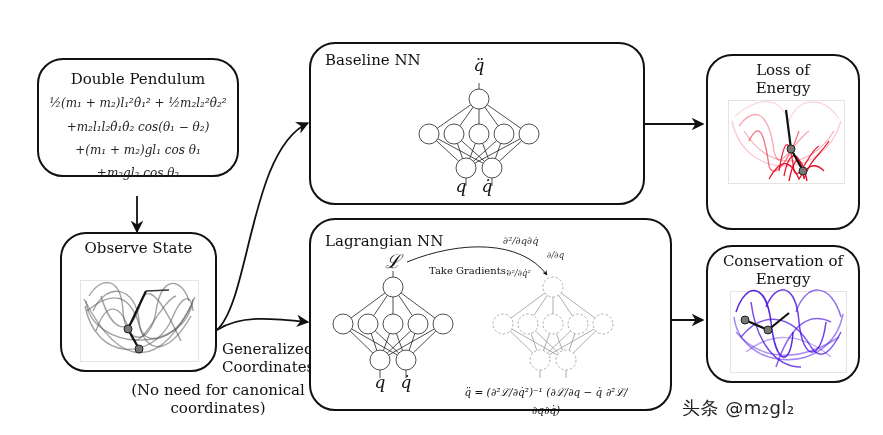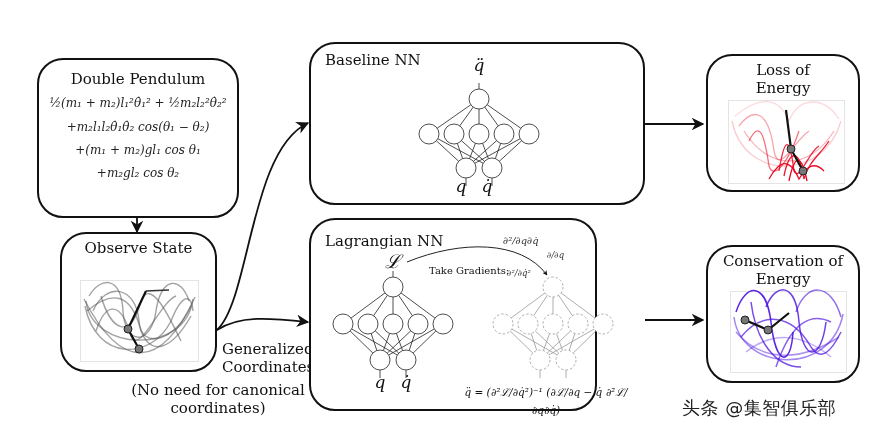--- a/index.html
+++ b/index.html
@@ -26,21 +26,21 @@
       <path d="M0,0 L10,5 L0,10 L3,5 z" fill="#111"></path>
     </marker>
   </defs>
   <path d="M137,196 L137,232" stroke="#111" stroke-width="1.8" fill="none" marker-end="url(#ah)"></path>
   <path d="M217,330 C250,300 250,150 308,123" stroke="#111" stroke-width="1.8" fill="none" marker-end="url(#ah)"></path>
   <path d="M217,330 C240,315 270,318 308,322" stroke="#111" stroke-width="1.8" fill="none" marker-end="url(#ah)"></path>
   <path d="M645,124 L703,124" stroke="#111" stroke-width="1.8" fill="none" marker-end="url(#ah)"></path>
   <path d="M645,320 L703,320" stroke="#111" stroke-width="1.8" fill="none" marker-end="url(#ah)"></path>
 </svg>
 
-<div class="box" style="left:37px;top:58px;width:202px;height:160px;">
+<div class="box" style="left:37px;top:58px;width:202px;height:119px;">
   <div class="title" style="left:0;top:10px;width:100%;">Double Pendulum</div>
   <div class="eq" style="top:36px;">½(m₁ + m₂)l₁²θ̇₁² + ½m₂l₂²θ̇₂²</div>
   <div class="eq" style="top:60px;">+m₂l₁l₂θ̇₁θ̇₂ cos(θ₁ − θ₂)</div>
   <div class="eq" style="top:83px;">+(m₁ + m₂)gl₁ cos θ₁</div>
   <div class="eq" style="top:106px;">+m₂gl₂ cos θ₂</div>
 </div>
 
 <div class="box" style="left:60px;top:232px;width:157px;height:140px;">
   <div class="title" style="left:0;top:5px;width:100%;">Observe State</div>
   <div class="plot" style="left:18px;top:46px;width:117px;height:80px;">
@@ -104,21 +104,21 @@
         <line x1="155" y1="142" x2="155" y2="134"></line>
         <line x1="181" y1="142" x2="181" y2="134"></line>
         <line x1="168" y1="45" x2="168" y2="39"></line>
       </g>
   </svg>
   <div class="label math" style="left:154px;top:12px;width:28px;font-size:17px;">q̈</div>
   <div class="label math" style="left:138px;top:133px;width:24px;font-size:17px;">q</div>
   <div class="label math" style="left:164px;top:133px;width:24px;font-size:17px;">q̇</div>
 </div>
 
-<div class="box" style="left:309px;top:218px;width:288px;height:193px;">
+<div class="box" style="left:309px;top:218px;width:363px;height:193px;">
   <div class="title" style="left:14px;top:12px;text-align:left;">Lagrangian NN</div>
   <svg width="336" height="193">
     <g id="lnet" stroke="#222" stroke-width="0.8" fill="none">
         <line x1="40.03841899203101" y1="98.05156994589706" x2="73.96158100796899" y2="72.94843005410294"></line>
         <line x1="62.598574112779865" y1="95.7141103130858" x2="76.40142588722013" y2="75.2858896869142"></line>
         <line x1="82" y1="94" x2="82" y2="77"></line>
         <line x1="101.40142588722013" y1="95.7141103130858" x2="87.59857411277987" y2="75.2858896869142"></line>
         <line x1="123.96158100796899" y1="98.05156994589706" x2="90.03841899203101" y2="72.94843005410294"></line>
         <line x1="61.83274069090895" y1="133.02645040196546" x2="39.16725930909105" y2="110.97354959803454"></line>
         <line x1="65.83772233983161" y1="130.51316701949486" x2="60.16227766016838" y2="113.48683298050514"></line>
@@ -174,21 +174,21 @@
   <div class="label math" style="left:70px;top:32px;width:24px;font-size:19px;">ℒ</div>
   <div class="label math" style="left:57px;top:153px;width:24px;font-size:17px;">q</div>
   <div class="label math" style="left:83px;top:153px;width:24px;font-size:17px;">q̇</div>
   <div class="label" style="left:118px;top:42px;font-size:10px;">Take Gradients:</div>
   <div class="label math" style="left:192px;top:12px;font-size:10px;color:#333;">∂²/∂q∂q̇</div>
   <div class="label math" style="left:236px;top:26px;font-size:8.5px;color:#333;">∂/∂q</div>
   <div class="label math" style="left:196px;top:44px;font-size:8.5px;color:#333;">∂²/∂q̇²</div>
   <div class="label math" style="left:140px;top:163px;width:190px;font-size:10.5px;">q̈ = (∂²ℒ/∂q̇²)⁻¹ (∂ℒ/∂q − q̇ ∂²ℒ/∂q∂q̇)</div>
 </div>
 
-<div class="box" style="left:706px;top:54px;width:154px;height:138px;">
+<div class="box" style="left:706px;top:54px;width:154px;height:176px;">
   <div class="title" style="left:0;top:5px;width:100%;">Loss of</div>
   <div class="title" style="left:0;top:23px;width:100%;">Energy</div>
   <div class="plot" style="left:20px;top:44px;width:115px;height:82px;">
     <svg width="115" height="82">
       <g fill="none" stroke="#e8001c" stroke-width="1.3">
         <path d="M3,20 C15,80 95,80 112,20" stroke-opacity="0.2"></path>
         <path d="M6,15 C30,-5 50,-5 60,20 C70,-5 95,-5 110,18" stroke-opacity="0.15"></path>
         <path d="M10,25 C25,5 40,10 45,50 C50,75 65,40 80,30" stroke-opacity="0.35"></path>
         <path d="M20,40 C30,20 35,30 40,65 C45,80 60,60 70,30" stroke-opacity="0.55"></path>
         <path d="M50,70 C55,40 60,30 65,70 C70,82 80,50 90,45" stroke-opacity="0.85"></path>
@@ -224,13 +224,13 @@
       </g>
       <g stroke="#111" stroke-width="2.2" fill="none">
         <path d="M14,28 L37,38 L58,21"></path>
       </g>
       <circle cx="14" cy="28" r="4" fill="#777" stroke="#222" stroke-width="1"></circle>
       <circle cx="37" cy="38" r="4" fill="#777" stroke="#222" stroke-width="1"></circle>
     </svg>
   </div>
 </div>
 
-<div class="watermark">头条 @集智俱乐部</div>
+<div class="watermark">头条 @m₂gl₂</div>
 
 </body></html>

